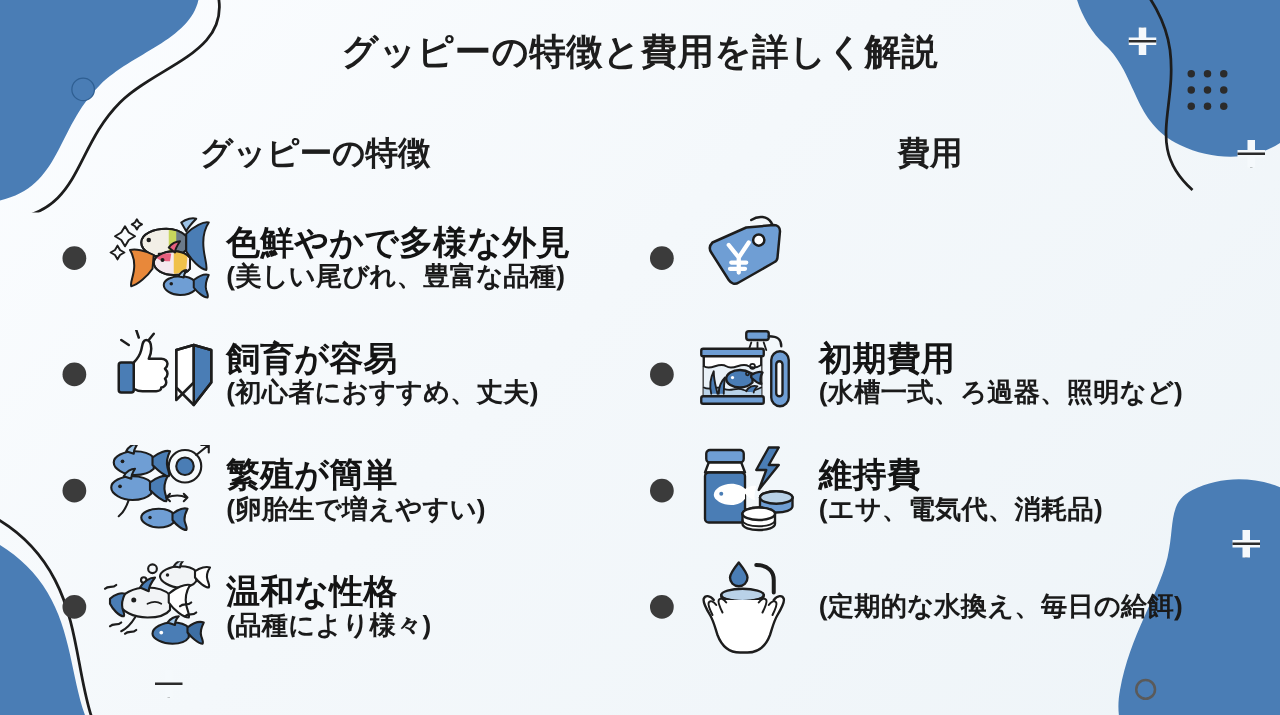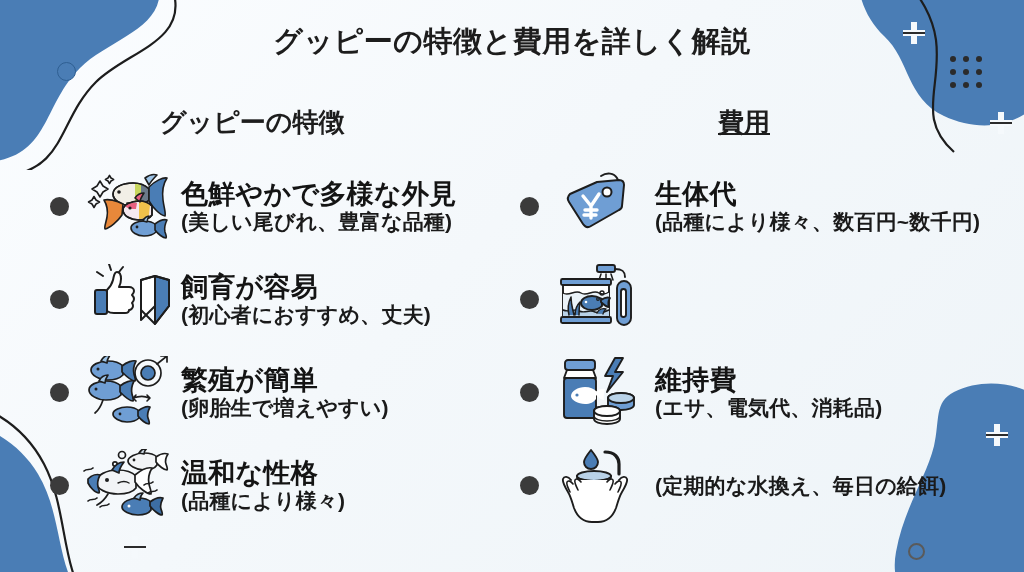--- a/index.html
+++ b/index.html
@@ -50,21 +50,21 @@
     font-size:29px;font-weight:bold;color:#1d1d1d;
     letter-spacing:0.5px;
     text-shadow:0 1px 0 rgba(255,255,255,.7);
   }
 
   .col-head{
     position:absolute;top:105px;
     font-size:26px;font-weight:bold;color:#1d1d1d;
   }
   #head-left{left:160px;}
-  #head-right{left:718px;text-decoration:underline;}
+  #head-right{left:718px;}
 
   .column{position:absolute;top:160px;}
   #col-left{left:50px;width:470px;}
   #col-right{left:520px;width:500px;}
 
   .row{
     display:flex;align-items:center;
     height:93px;
   }
   .bullet{
@@ -283,24 +283,20 @@
       <div class="icon">
         <svg width="84" height="74" viewBox="0 0 84 74">
           <g stroke="#1d1d1d" stroke-width="2" stroke-linejoin="round" stroke-linecap="round">
             <path d="M44,6 c6,-4 13,-3 16,2 c3,5 1,10 -4,12" fill="none"></path>
             <path d="M40,12 l22,-2 c3,0 5,2 5,5 l-2,21 c0,2 -1,3 -3,4 l-28,16 c-3,2 -6,1 -8,-2 l-14,-22 c-2,-3 -1,-6 1,-8 z" fill="#6f9ed4"></path>
             <circle cx="50" cy="22" r="4.5" fill="#ffffff"></circle>
             <path d="M26,26 l8,10 l8,-12 M34,36 l0,12 M28,40 l12,0 M27,45 l12,0" fill="none" stroke="#ffffff" stroke-width="3.4"></path>
           </g>
         </svg>
       </div>
-      <div class="txt">
-        <span class="main">生体代</span>
-        <span class="sub">(品種により様々、数百円~数千円)</span>
-      </div>
     </div>
 
     <div class="row">
       <div class="bullet"></div>
       <div class="icon">
         <svg width="88" height="74" viewBox="0 0 88 74">
           <g stroke="#1d1d1d" stroke-width="1.9" stroke-linejoin="round" stroke-linecap="round">
             <rect x="42" y="2" width="18" height="7" rx="2" fill="#6f9ed4"></rect>
             <path d="M46,11 l-2,6 M51,11 l0,6 M56,11 l2,6" fill="none" stroke-width="1.5"></path>
             <path d="M60,6 c8,0 10,3 10,8" fill="none"></path>
@@ -316,20 +312,24 @@
             <circle cx="31" cy="39" r="1.3" fill="#ffffff" stroke="none"></circle>
             <circle cx="47" cy="30" r="2" fill="none" stroke-width="1.4"></circle>
             <circle cx="43" cy="36" r="1.3" fill="none" stroke-width="1.3"></circle>
             <path d="M42,50 c2,-4 6,-5 9,-4 c-2,2 -3,3 -3,5" fill="#4a7db5" stroke-width="1.4"></path>
             <rect x="6" y="54" width="50" height="6" rx="1.5" fill="#6f9ed4"></rect>
             <rect x="62" y="18" width="14" height="44" rx="7" fill="#6f9ed4"></rect>
             <rect x="66" y="26" width="5" height="28" rx="2.5" fill="#ffffff"></rect>
           </g>
         </svg>
       </div>
+      <div class="txt">
+        <span class="main">初期費用</span>
+        <span class="sub">(水槽一式、ろ過器、照明など)</span>
+      </div>
     </div>
 
     <div class="row">
       <div class="bullet"></div>
       <div class="icon">
         <svg width="88" height="74" viewBox="0 0 88 74">
           <g stroke="#1d1d1d" stroke-width="1.9" stroke-linejoin="round" stroke-linecap="round">
             <rect x="10" y="4" width="30" height="10" rx="3" fill="#6f9ed4"></rect>
             <path d="M12,14 l26,0 l3,8 l-32,0 z" fill="#ffffff"></path>
             <rect x="9" y="22" width="32" height="40" rx="3" fill="#4a7db5"></rect>

